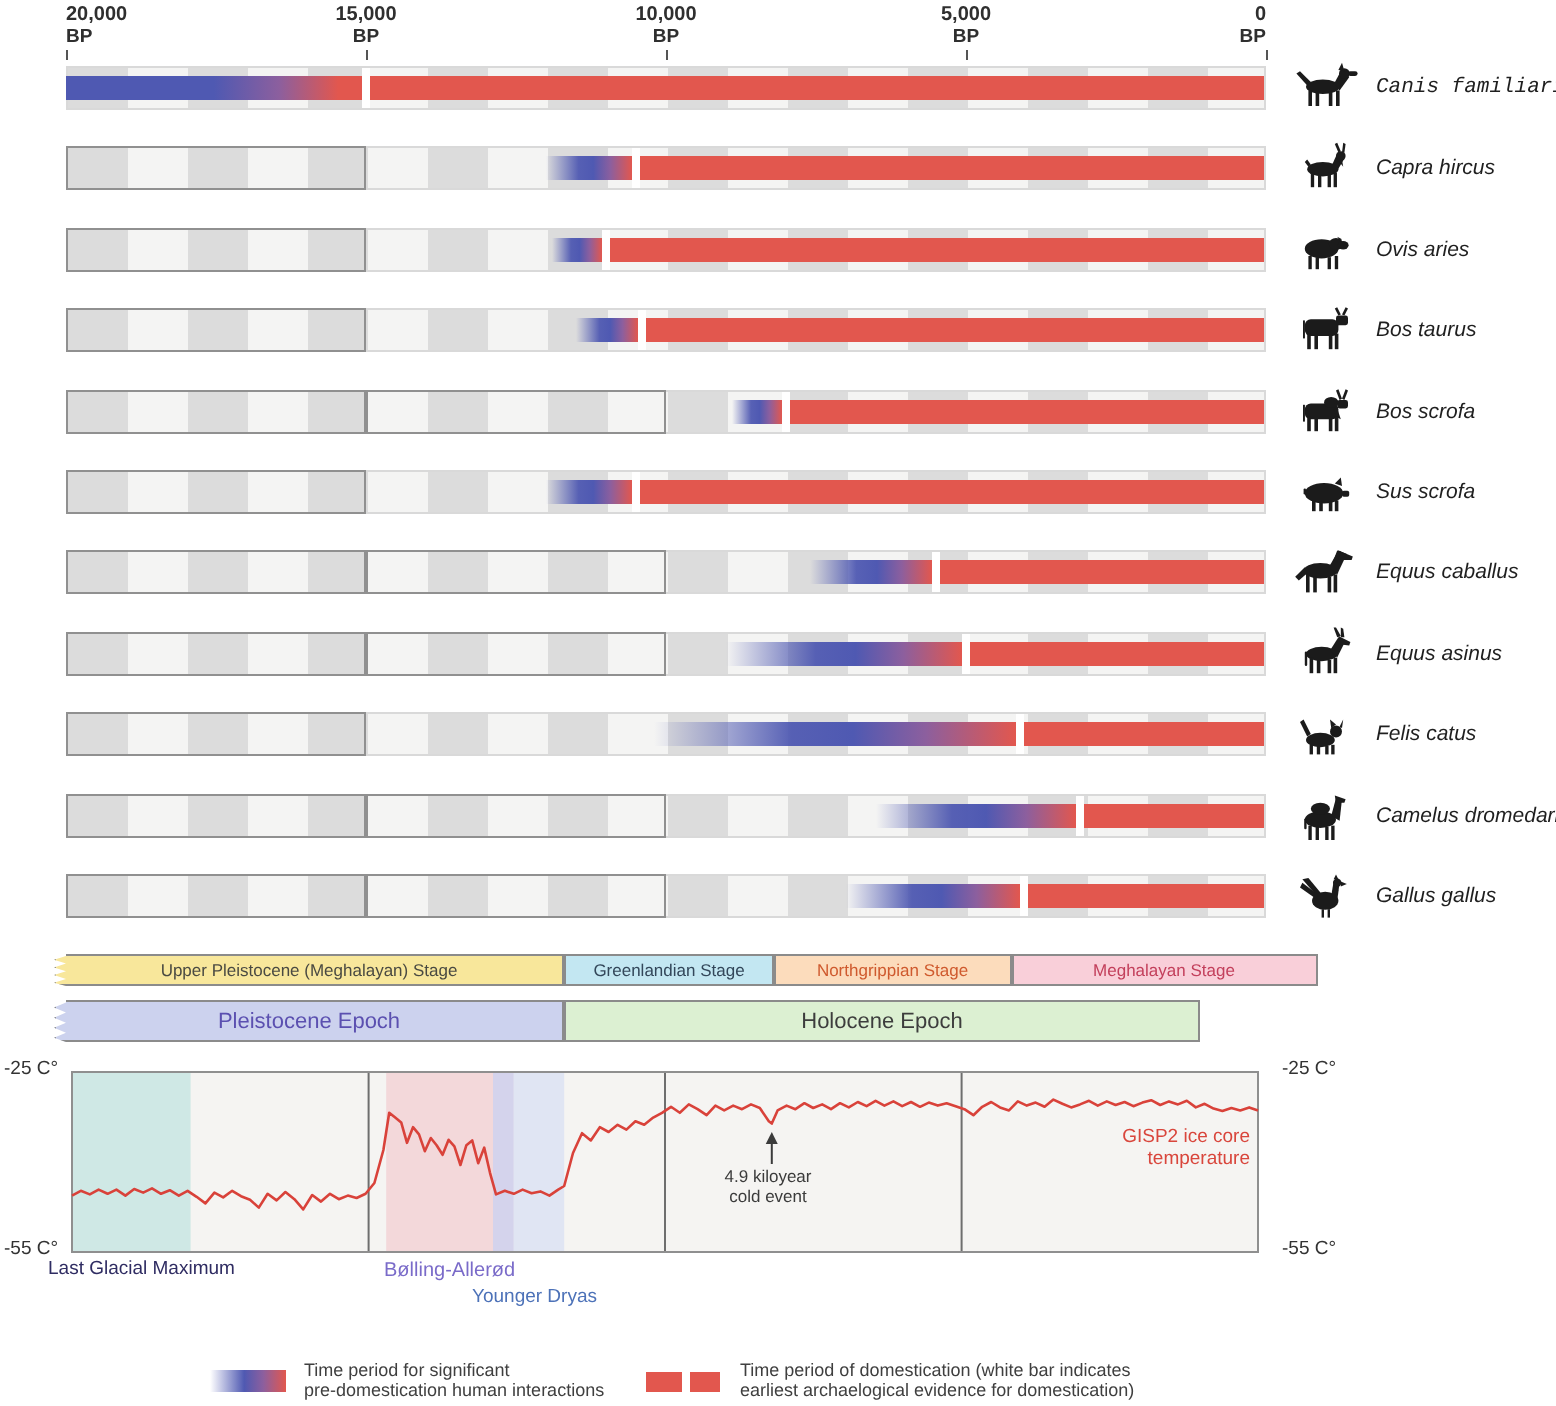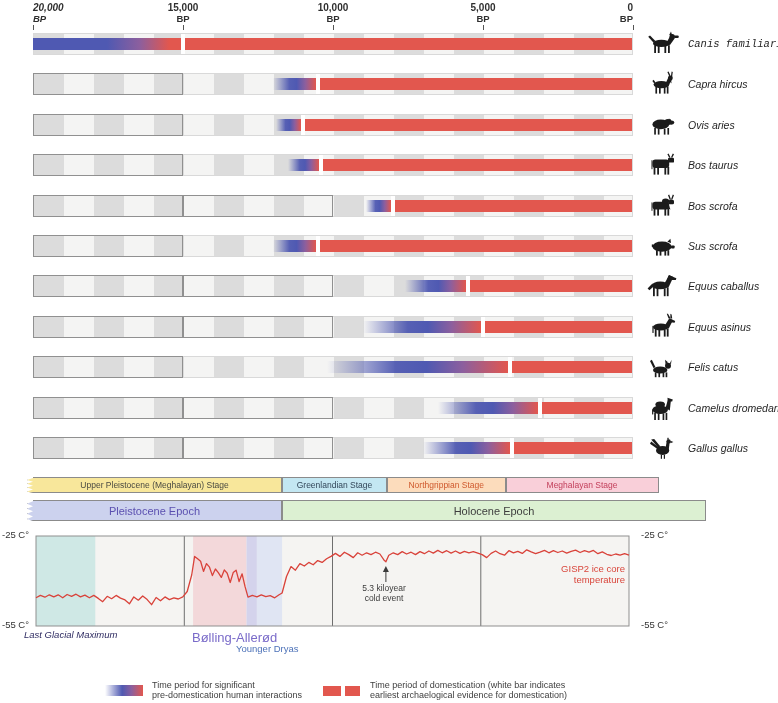--- a/index.html
+++ b/index.html
@@ -21,21 +21,21 @@
   .seg.zig{clip-path:polygon(6px 0%,100% 0%,100% 100%,6px 100%,0% 90%,6px 78%,0% 66%,6px 54%,0% 42%,6px 30%,0% 18%,6px 6%);}
   .lbl{position:absolute;white-space:nowrap;}
   #legend .swatch{position:absolute;}
   .leg-text{position:absolute;font-size:9px;line-height:10px;color:#3f3f3f;}
 </style>
 </head>
 <body>
 
 <div id="fig">
   <div id="axis">
-      <div class="tick" style="left: 33px; width: 70px; text-align: left; font-style: italic;">
+      <div class="tick" style="left: 33px; width: 70px; text-align: left;">
         <div>20,000</div>
         <div class="bp">BP</div>
       </div>
       <div class="tickmark" style="left: 33px;"></div>
       <div class="tick" style="left: 148px; width: 70px; text-align: center;">
         <div>15,000</div>
         <div class="bp">BP</div>
       </div>
       <div class="tickmark" style="left: 183px;"></div>
       <div class="tick" style="left: 298px; width: 70px; text-align: center;">
@@ -286,21 +286,21 @@
       <div class="species-label" style="top: 442px;">Gallus gallus</div>
     </div>
   <div id="stages">
       <div class="seg zig" style="left: 27px; width: 255px; top: 477px; height: 16px; background: rgb(248, 231, 155); color: rgb(74, 74, 66); font-size: 8.5px;">Upper  Pleistocene (Meghalayan) Stage</div>
       <div class="seg" style="left: 282px; width: 105px; top: 477px; height: 16px; background: rgb(195, 231, 242); color: rgb(51, 71, 90); font-size: 8.5px;">Greenlandian Stage</div>
       <div class="seg" style="left: 387px; width: 118.5px; top: 477px; height: 16px; background: rgb(252, 220, 188); color: rgb(207, 90, 46); font-size: 8.5px;">Northgrippian Stage</div>
       <div class="seg" style="left: 505.5px; width: 153px; top: 477px; height: 16px; background: rgb(249, 207, 217); color: rgb(195, 64, 92); font-size: 8.5px;">Meghalayan Stage</div>
     </div>
   <div id="epochs">
       <div class="seg zig" style="left: 27px; width: 255px; top: 500px; height: 21px; background: rgb(204, 210, 238); color: rgb(91, 80, 176); font-size: 11px;">Pleistocene Epoch</div>
-      <div class="seg" style="left: 282px; width: 424px; top: 500px; height: 21px; background: rgb(220, 240, 210); color: rgb(61, 61, 61); font-size: 11px; text-align: right;">Holocene Epoch</div>
+      <div class="seg" style="left: 282px; width: 318px; top: 500px; height: 21px; background: rgb(220, 240, 210); color: rgb(61, 61, 61); font-size: 11px; text-align: right;">Holocene Epoch</div>
     </div>
 
   <div id="temp">
     <svg id="temp-svg" style="position:absolute;left:0;top:528px;" width="778" height="135">
         <rect x="36" y="8" width="593" height="90" fill="#f5f4f2" stroke="none"></rect>
         <rect x="36.0" y="8" width="59.3" height="90" fill="#cfe8e5"></rect>
         <rect x="193.1" y="8" width="53.4" height="90" fill="#f3d8da"></rect>
         <rect x="246.5" y="8" width="10.4" height="90" fill="#d4d3ec"></rect>
         <rect x="256.9" y="8" width="25.2" height="90" fill="#e0e5f3"></rect>
         <line x1="184.3" y1="8" x2="184.3" y2="98" stroke="#6e6e6e" stroke-width="1"></line>
@@ -313,25 +313,25 @@
       </svg>
     <div class="lbl" style="left:2px;top:529px;font-size:9.5px;color:#333;">-25 C°</div>
     <div class="lbl" style="left:2px;top:619px;font-size:9.5px;color:#333;">-55 C°</div>
     <div class="lbl" style="left:641px;top:529px;font-size:9.5px;color:#333;">-25 C°</div>
     <div class="lbl" style="left:641px;top:619px;font-size:9.5px;color:#333;">-55 C°</div>
     <div class="lbl" style="left:470px;top:563px;width:155px;text-align:right;font-size:9.5px;line-height:11px;color:#d9463c;">
       <div>GISP2 ice core</div>
       <div>temperature</div>
     </div>
     <div class="lbl" style="left:346px;top:583px;width:76px;text-align:center;font-size:8.5px;line-height:10px;color:#3b3b3b;">
-      <div>5.3 kiloyear</div>
+      <div>4.9 kiloyear</div>
       <div>cold event</div>
     </div>
-    <div class="lbl" id="cap0" style="left: 24px; top: 629px; font-size: 9.5px; color: rgb(47, 44, 98); font-style: italic;">Last Glacial Maximum</div>
-    <div class="lbl" id="cap1" style="left: 192px; top: 630px; font-size: 13px; color: rgb(122, 107, 201); text-align: center;">Bølling-Allerød</div>
+    <div class="lbl" id="cap0" style="left: 24px; top: 629px; font-size: 9.5px; color: rgb(47, 44, 98);">Last Glacial Maximum</div>
+    <div class="lbl" id="cap1" style="left: 192px; top: 630px; font-size: 10px; color: rgb(122, 107, 201); text-align: center;">Bølling-Allerød</div>
     <div class="lbl" id="cap2" style="left: 236px; top: 643px; font-size: 9.5px; color: rgb(77, 114, 184);">Younger Dryas</div>
   </div>
 
   <div id="legend">
     <div class="swatch" id="grad-swatch" style="left: 105px; top: 685px; width: 38px; height: 11px; background: linear-gradient(90deg, rgba(79, 89, 178, 0) 0%, rgb(79, 89, 178) 45%, rgb(140, 95, 158) 70%, rgb(226, 87, 78) 100%);"></div>
     <div class="leg-text" style="left:152px;top:680px;">
       <div>Time period for significant</div>
       <div>pre-domestication human interactions</div>
     </div>
     <div class="swatch" id="red-swatch-1" style="left: 323px; top: 686px; width: 18px; height: 10px; background: rgb(226, 87, 78);"></div>

